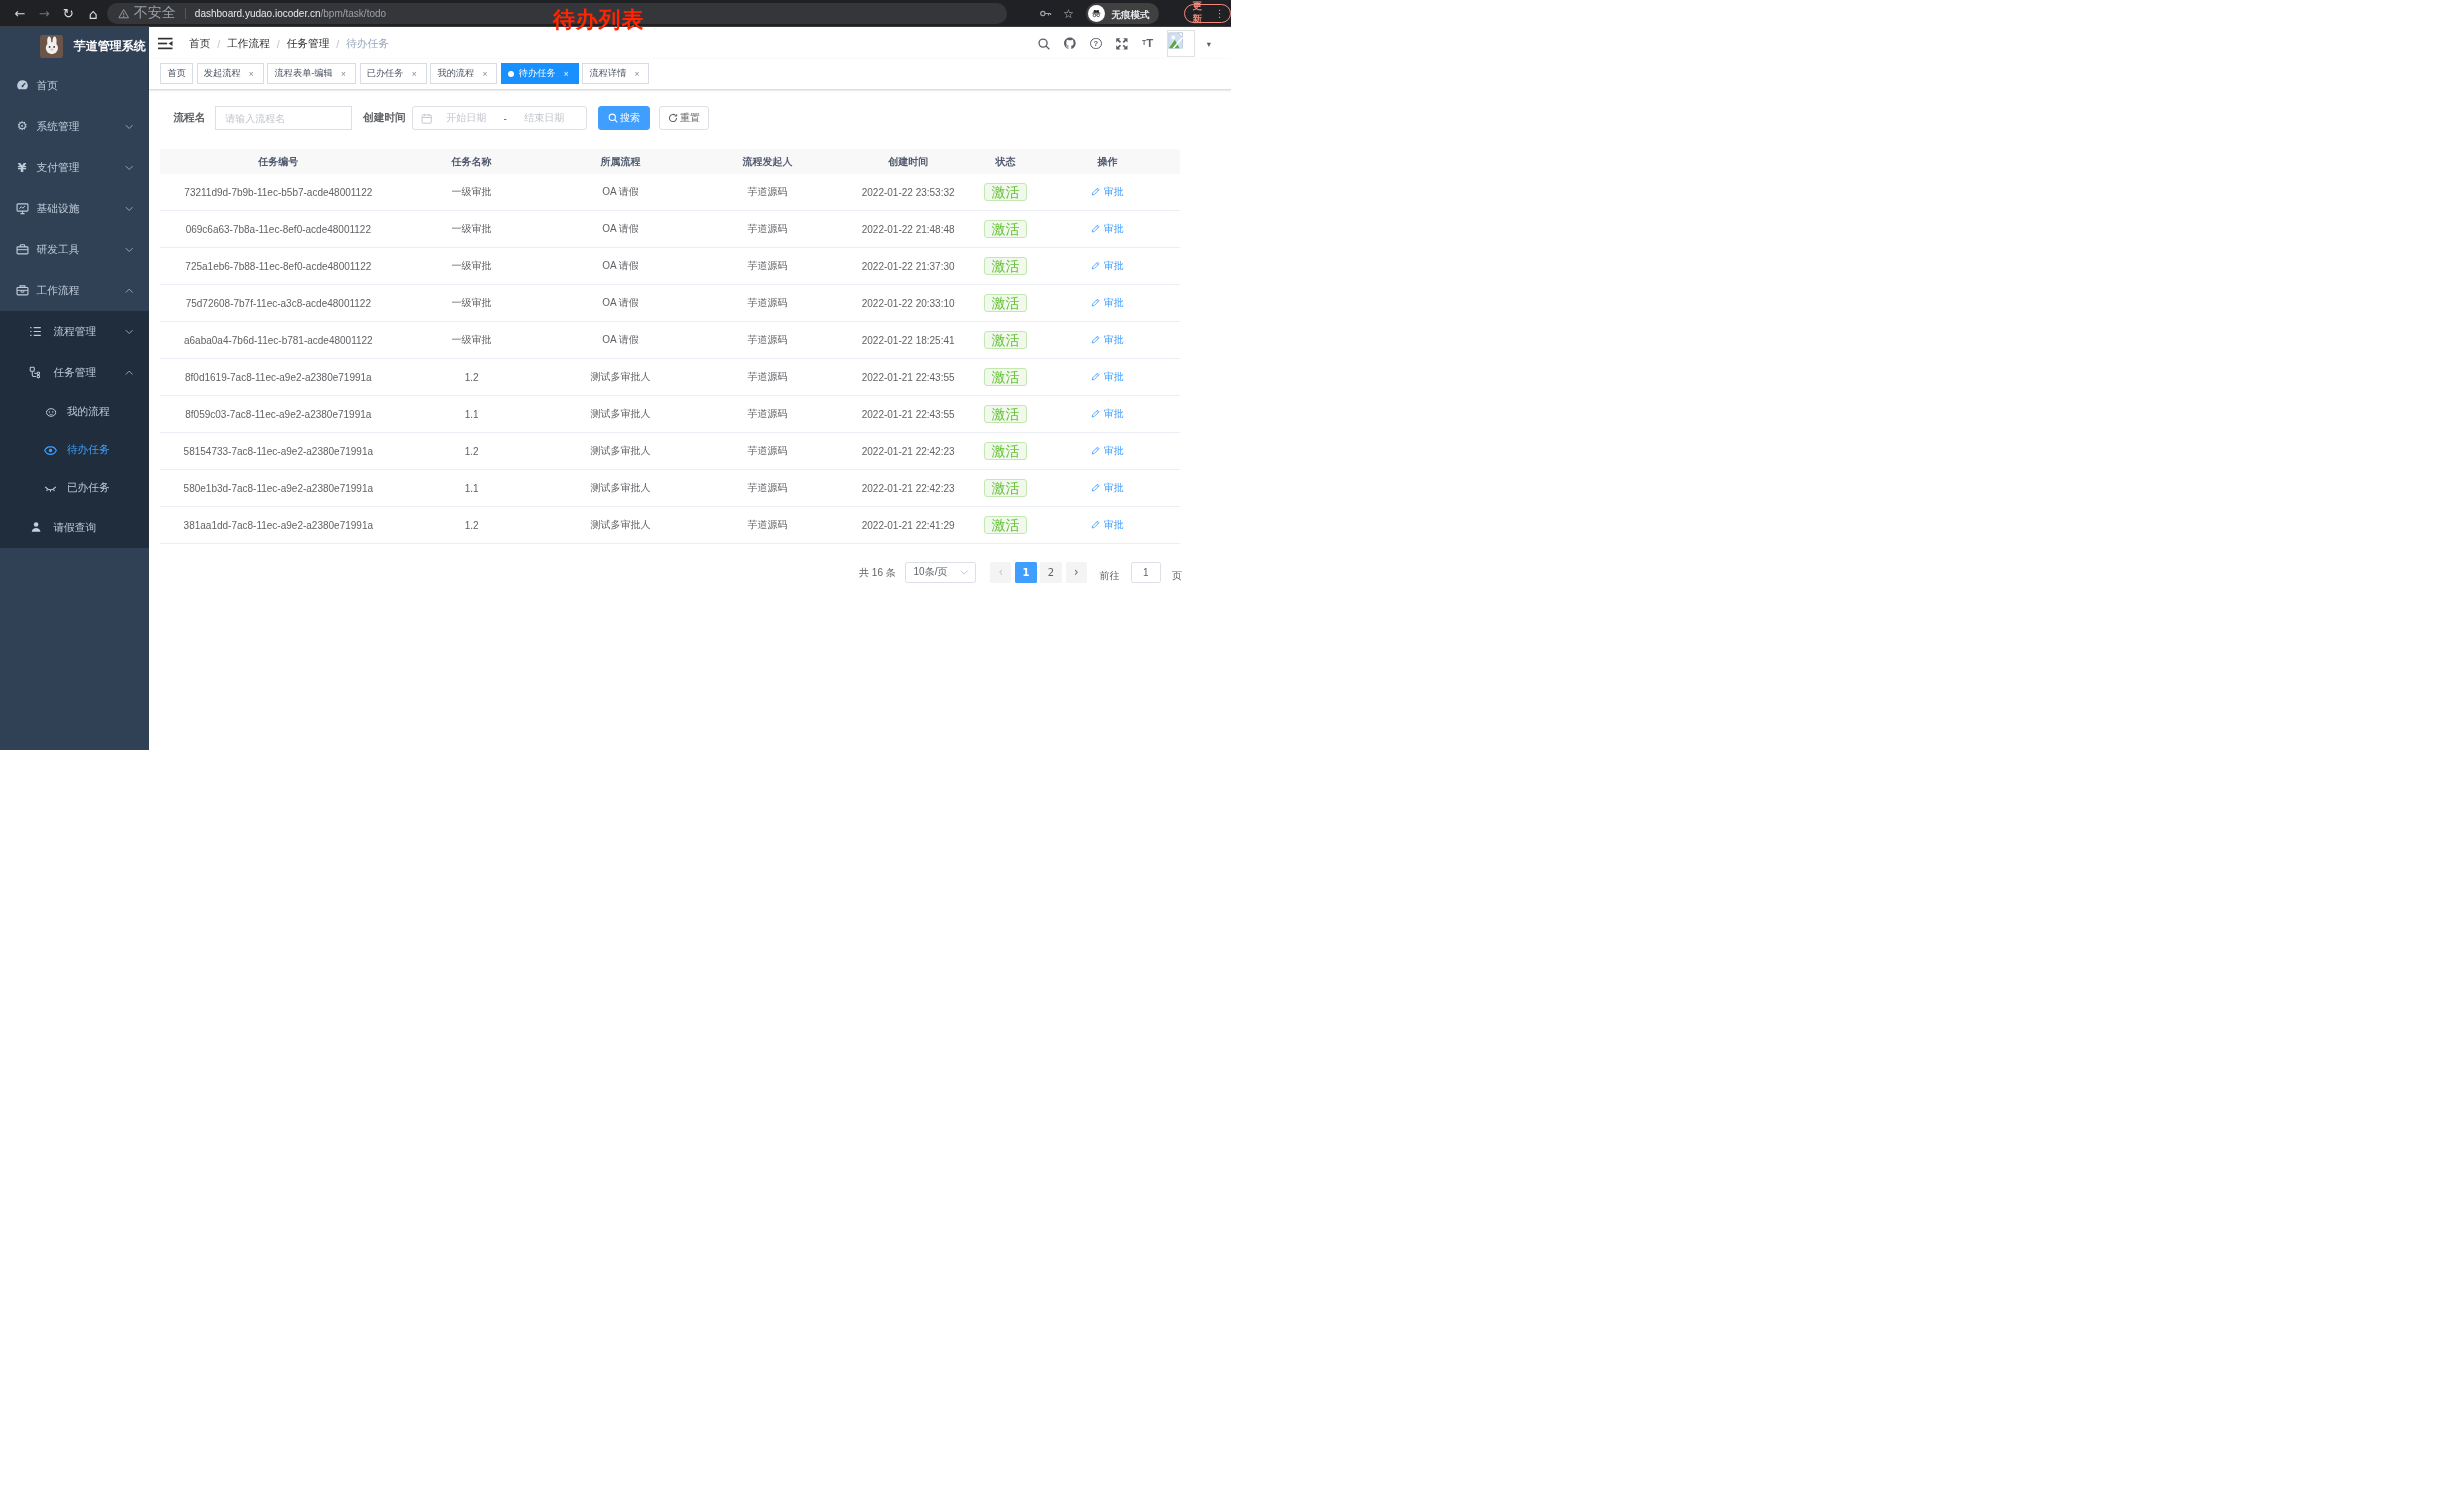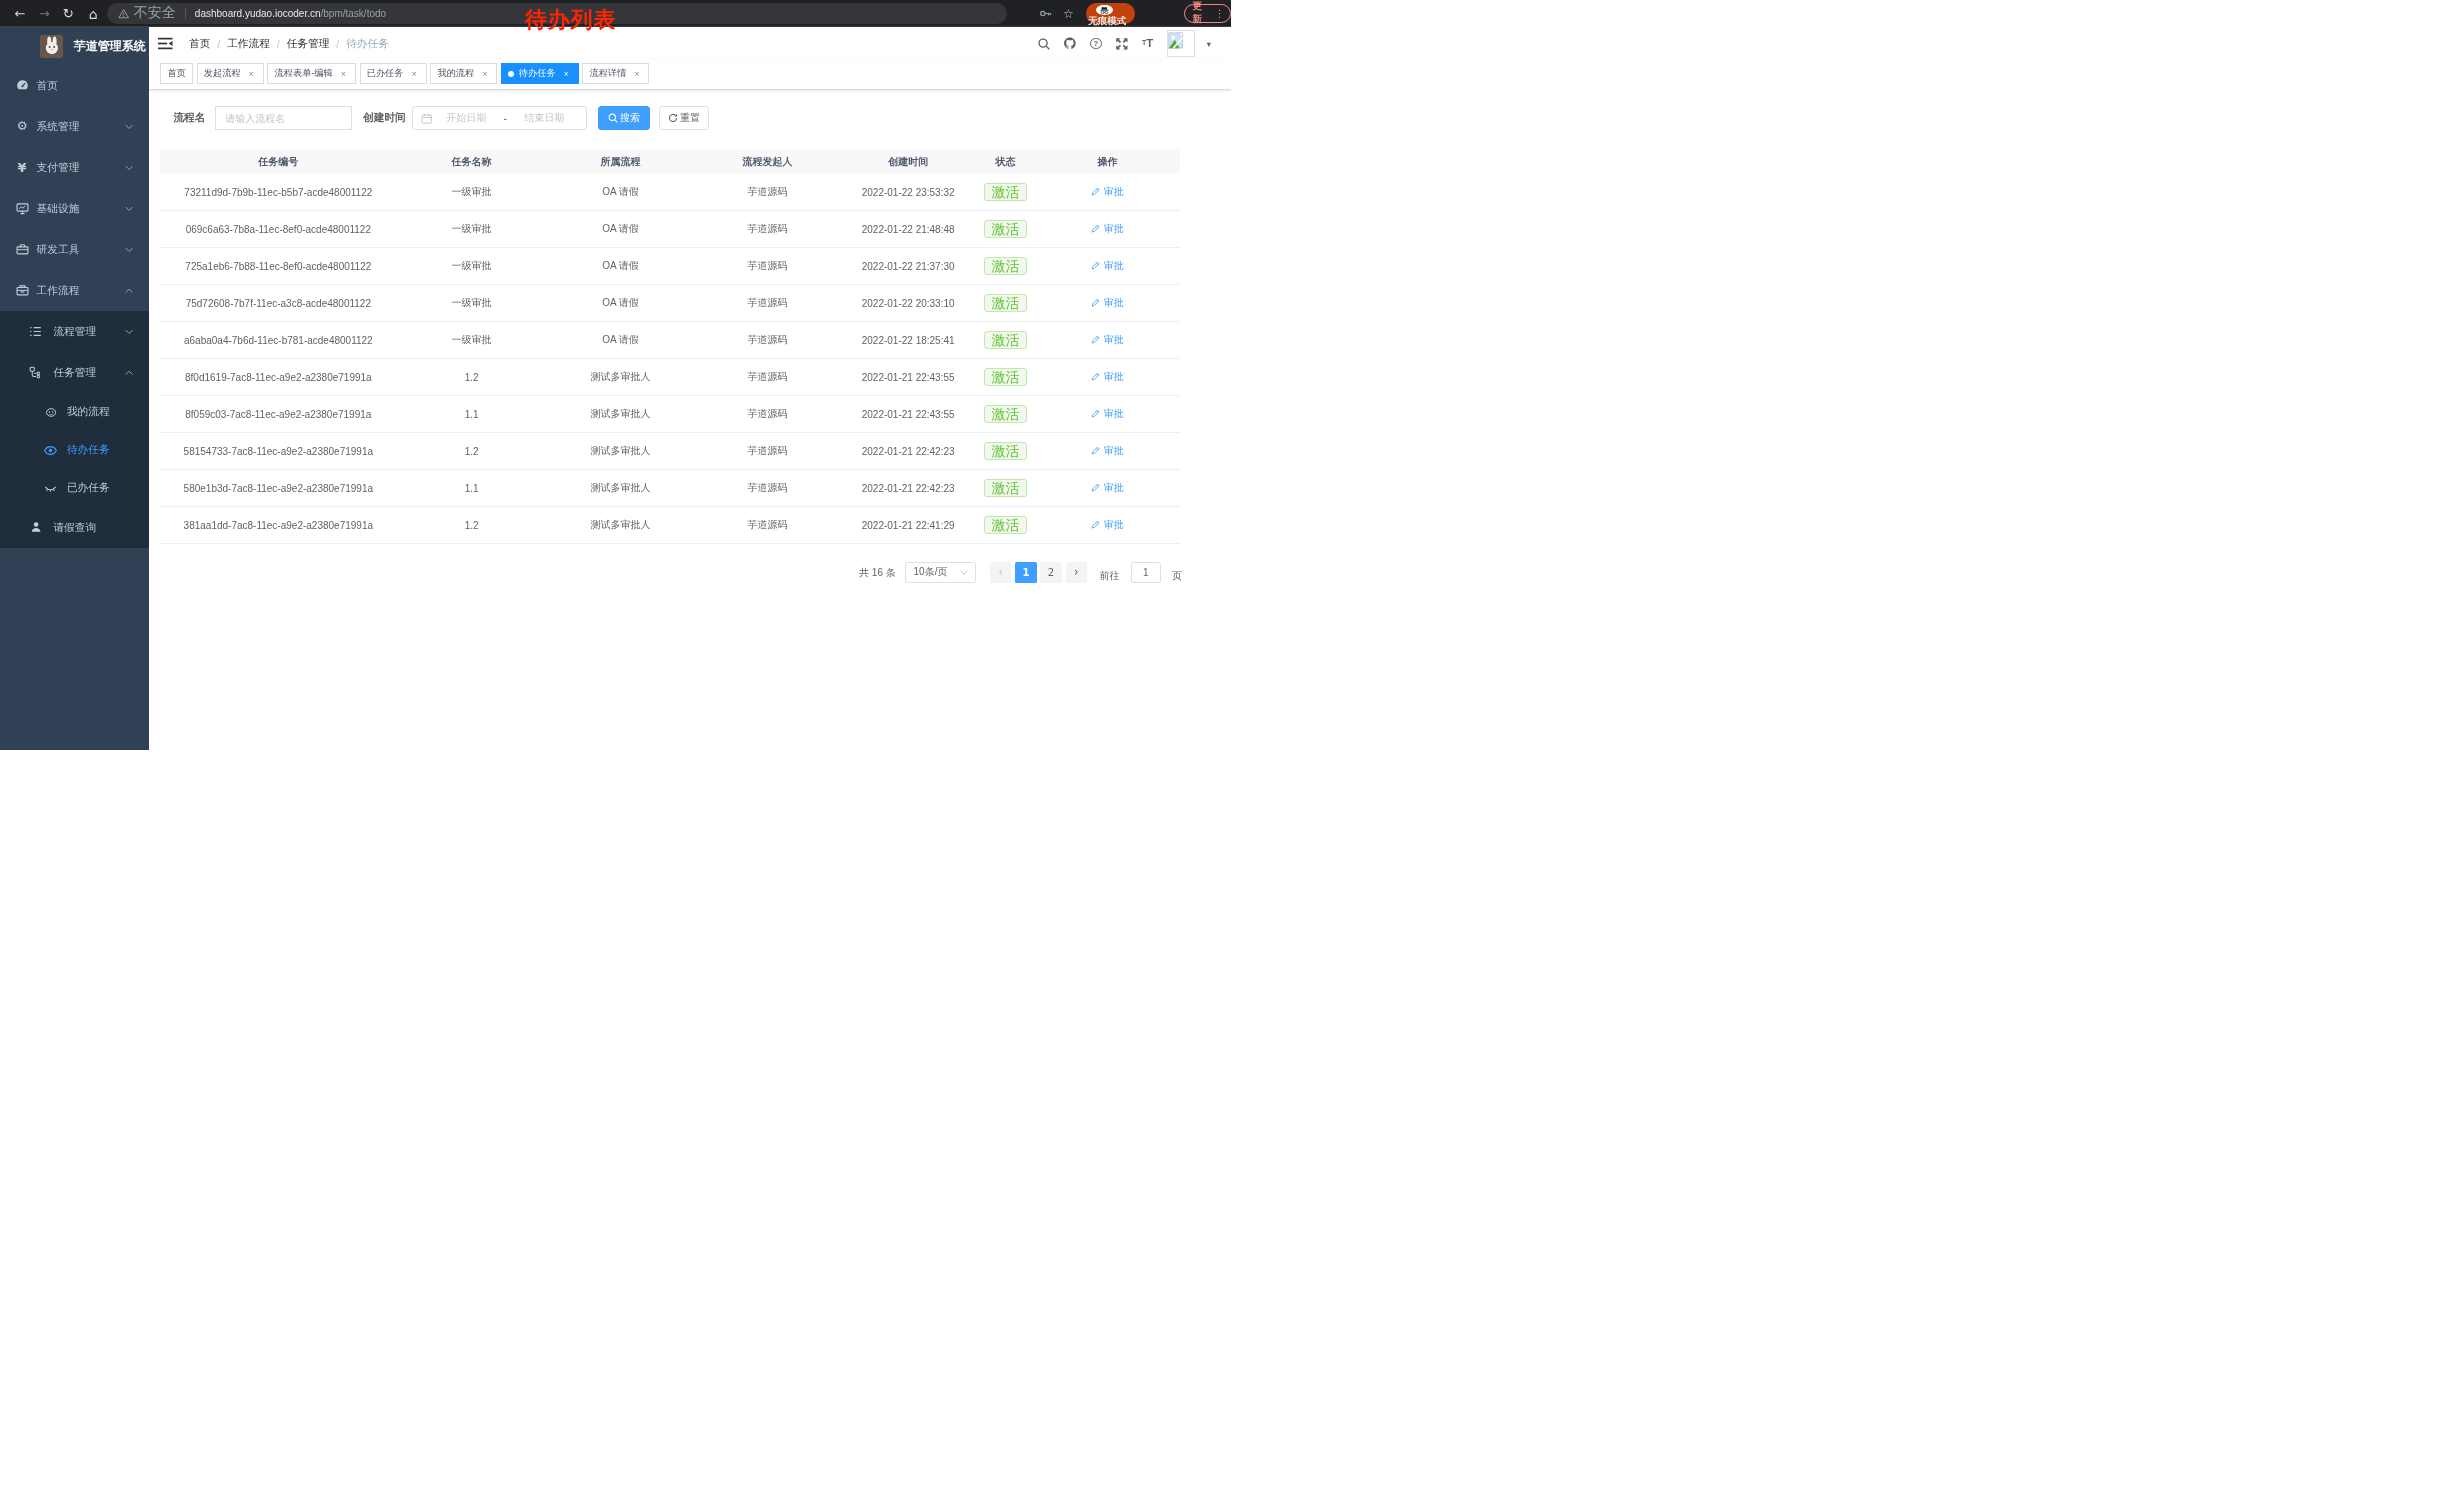--- a/index.html
+++ b/index.html
@@ -13,30 +13,30 @@
          color:#dadce0;font-size:13px;font-family:"DejaVu Sans",sans-serif;}
   .b-back{left:10.7px;} .b-fwd{left:35px;color:#717579;} .b-reload{left:59px;} .b-home{left:84px;font-size:13.7px;}
   .url-bar{position:absolute;left:107px;top:3.1px;width:900px;height:20.6px;background:#35363a;border-radius:10.7px;
            display:flex;align-items:center;padding:0 10.7px;}
   .sec-label{color:#9aa0a6;font-size:14px;margin-left:4.6px;}
   .url-divider{width:0.8px;height:11.4px;background:#55585c;margin:0 9.2px;}
   .url-host{color:#e8eaed;font-size:10px;}
   .url-path{color:#9aa0a6;font-size:10px;}
   .b-key{position:absolute;left:1039px;top:6.9px;}
   .b-star{position:absolute;left:1063px;top:0;height:27px;display:flex;align-items:center;color:#c4c7ca;font-size:12.2px;font-family:"DejaVu Sans",sans-serif;}
-  .incog{position:absolute;left:1086px;top:3.1px;height:20.6px;background:#c2410c;border-radius:10.7px;display:flex;align-items:center;padding:1.5px 9.2px 1.5px 2.3px;flex-direction:column;}
+  .incog{position:absolute;left:1086px;top:3.1px;height:20.6px;background:#404040;border-radius:10.7px;display:flex;align-items:flex-end;padding:1.5px 9.2px 1.5px 2.3px;}
   .incog-circle{width:17px;height:17px;border-radius:50%;background:#fff;display:flex;align-items:center;justify-content:center;margin-right:6.1px;}
   .incog-label{color:#e8eaed;font-size:9.5px;font-weight:600;}
   .update-pill{position:absolute;left:1184px;top:3.8px;height:19px;border:1.1px solid #f08a7e;border-radius:10px;
                display:flex;align-items:center;padding:0 5.3px 0 7.6px;color:#f08a7e;}
   .update-label{font-size:9.5px;font-weight:600;}
   .update-dots{font-size:10px;margin-left:5.3px;font-family:"DejaVu Sans",sans-serif;}
 
   
-  .annotation{position:absolute;left:525px;top:4.6px;z-index:99;color:#ff2400;font-size:22px;font-weight:700;letter-spacing:0.8px;}
+  .annotation{position:absolute;left:553px;top:4.6px;z-index:99;color:#ff2400;font-size:22px;font-weight:700;letter-spacing:0.8px;}
 
   
   .sidebar{position:absolute;top:27px;left:0;width:149px;bottom:0;background:#304156;}
   .logo-row{height:38px;display:flex;align-items:center;padding-left:40px;}
   .logo-img{width:23px;height:23px;border-radius:2.3px;overflow:hidden;flex:none;}
   .logo-title{color:#fff;font-size:12px;font-weight:700;margin-left:10.7px;white-space:nowrap;}
   .mi{position:relative;display:flex;align-items:center;color:#bfcbd9;font-size:10.7px;cursor:pointer;}
   .mi .ico{flex:none;display:flex;align-items:center;justify-content:center;width:13.7px;}
   .mi.l1{height:41px;padding-left:15.3px;} .mi.l1 .lbl{margin-left:7.6px;}
   .mi.l2{height:41px;padding-left:29px;} .mi.l2 .lbl{margin-left:10.7px;}

